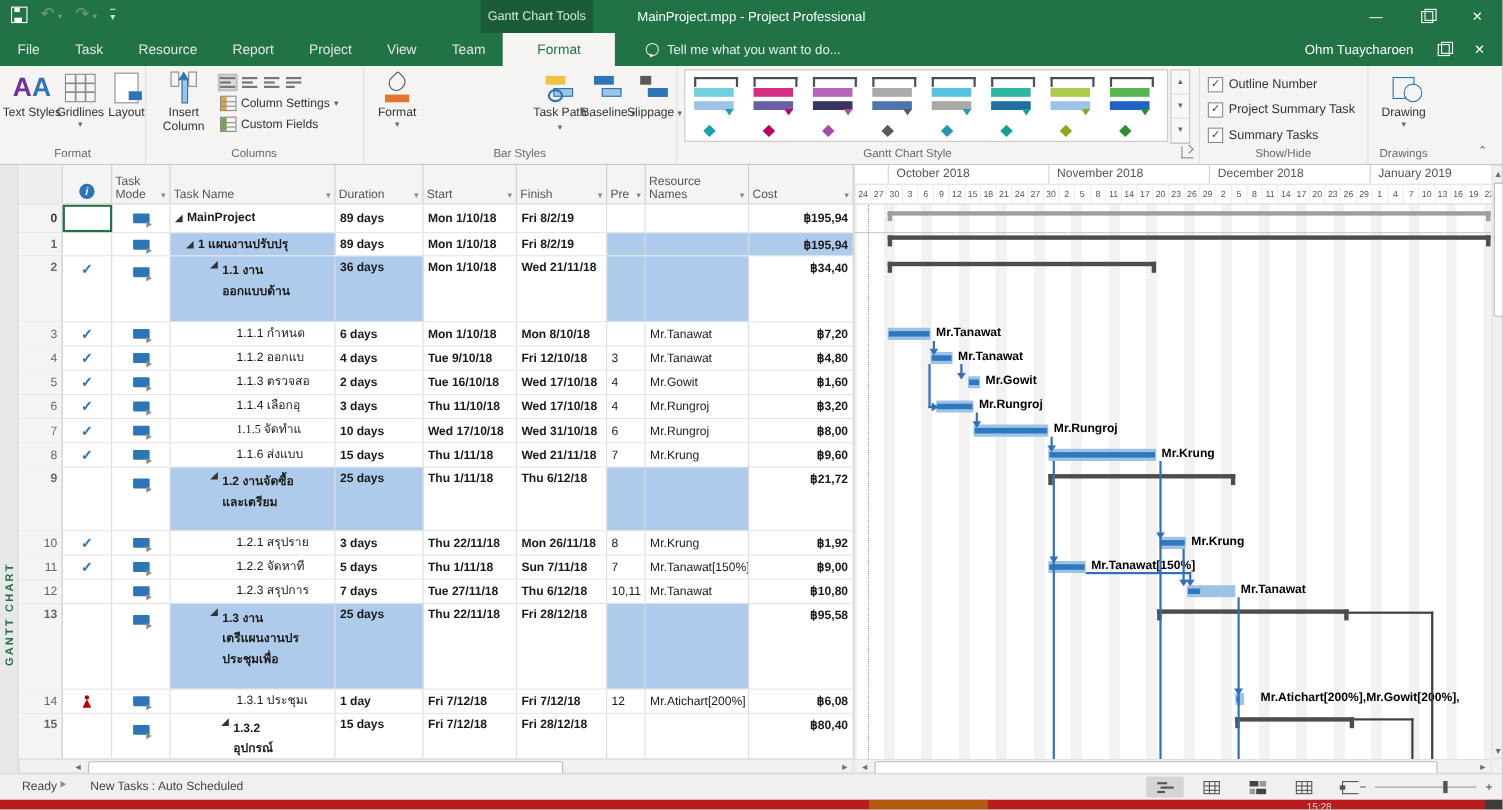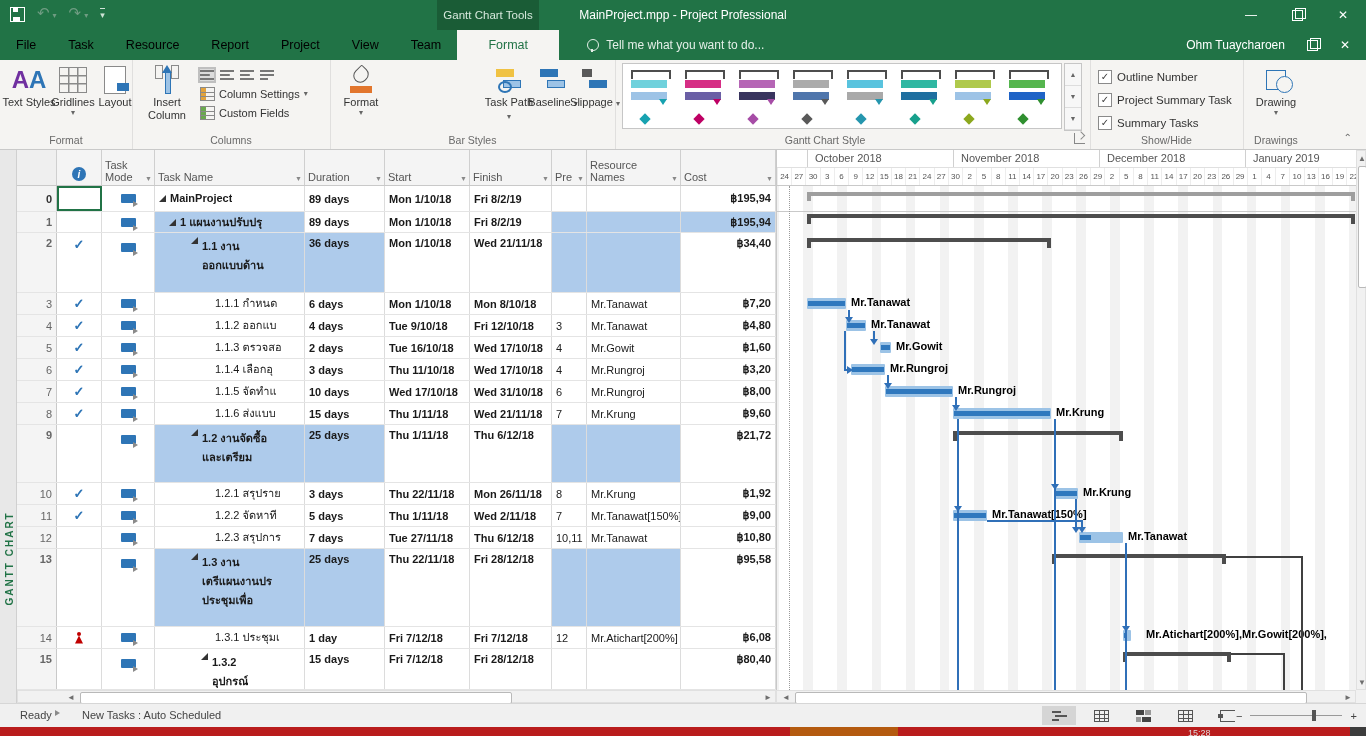--- a/index.html
+++ b/index.html
@@ -18,21 +18,21 @@
             color:#d6e8dc;font-size:11.5px;display:flex;align-items:center;justify-content:center;}
   #wintitle{position:absolute;left:0;right:0;top:0;height:30px;display:flex;align-items:center;
             justify-content:center;font-size:12px;color:#fff;pointer-events:none;}
   .winbtns{position:absolute;right:0;top:0;height:30px;display:flex;}
   .winbtn{width:46px;height:30px;display:flex;align-items:center;justify-content:center;
           color:#fff;font-size:12px;}
   .restore-glyph{width:9px;height:9px;border:1px solid #fff;position:relative;}
   .restore-glyph:before{content:"";position:absolute;left:2px;top:-3px;width:9px;height:9px;border:1px solid #fff;}
   
   #tabrow{position:absolute;left:0;top:30px;width:1366px;height:30px;background:#217346;display:flex;align-items:stretch;}
-  .tab{color:#000000;font-size:12.5px;padding:0 16px;display:flex;align-items:center;}
+  .tab{color:#e5e5e5;font-size:12.5px;padding:0 16px;display:flex;align-items:center;}
   .tab.active{background:#f5f4f2;color:#217346;width:102px;box-sizing:border-box;justify-content:center;padding:0;}
   #tellme{display:flex;align-items:center;gap:7px;color:#e4efe8;font-size:12px;padding-left:28px;}
   .bulb{width:10px;height:10px;border:1.4px solid #e4efe8;border-radius:50%;position:relative;}
   .bulb:after{content:"";position:absolute;left:2.6px;top:9px;width:2.5px;height:3px;background:#e4efe8;}
   #tabrow-right{margin-left:auto;display:flex;align-items:center;gap:22px;color:#fff;font-size:12px;padding-right:16px;}
   
   #ribbon{position:absolute;left:0;top:60px;width:1366px;height:90px;background:#f5f4f2;border-bottom:1px solid #c9c9c9;box-sizing:border-box;}
   .rgroup{position:absolute;top:0;height:89px;border-right:1px solid #e0dfde;}
   .glabel{position:absolute;bottom:3px;left:0;right:0;text-align:center;font-size:10.5px;color:#696969;}
   .bigbtn{position:absolute;top:4px;width:54px;text-align:center;font-size:11px;color:#333;}
@@ -601,21 +601,21 @@
         <div class="tcell right numcell6" style="width: 95px;">฿3,20</div>
       </div>
       <div class="trow" style="height: 22px;">
         <div class="tcell num" style="width: 40px;">7</div>
         <div class="tcell" style="width: 45px; justify-content: center;">
           <span class="check">✓</span>
         </div>
         <div class="tcell" style="width: 53px;">
           <div class="modeico"></div>
         </div>
-        <div class="tcell" style="width: 150px; padding-left: 60px;">
+        <div class="tcell" style="width: 150px; padding-left: 60px; font-family: Liberation Serif, serif;">
           <div class="namelines">
             <div>1.1.5 จัดทำแ</div>
           </div>
         </div>
         <div class="tcell numcell6" style="width: 80px;">10 days</div>
         <div class="tcell numcell6" style="width: 85px;">Wed 17/10/18</div>
         <div class="tcell numcell6" style="width: 82px;">Wed 31/10/18</div>
         <div class="tcell" style="width: 35px;">6</div>
         <div class="tcell" style="width: 94px;">Mr.Rungroj</div>
         <div class="tcell right numcell6" style="width: 95px;">฿8,00</div>
@@ -688,21 +688,21 @@
         <div class="tcell" style="width: 53px;">
           <div class="modeico"></div>
         </div>
         <div class="tcell" style="width: 150px; padding-left: 60px;">
           <div class="namelines">
             <div>1.2.2 จัดหาที</div>
           </div>
         </div>
         <div class="tcell numcell6" style="width: 80px;">5 days</div>
         <div class="tcell numcell6" style="width: 85px;">Thu 1/11/18</div>
-        <div class="tcell numcell6" style="width: 82px;">Wed 2/11/18</div>
+        <div class="tcell numcell6" style="width: 82px;">Sun 7/11/18</div>
         <div class="tcell" style="width: 35px;">7</div>
         <div class="tcell" style="width: 94px;">Mr.Tanawat[150%]</div>
         <div class="tcell right numcell6" style="width: 95px;">฿9,00</div>
       </div>
       <div class="trow" style="height: 22px;">
         <div class="tcell num" style="width: 40px;">12</div>
         <div class="tcell" style="width: 45px; justify-content: center;"></div>
         <div class="tcell" style="width: 53px;">
           <div class="modeico"></div>
         </div>

